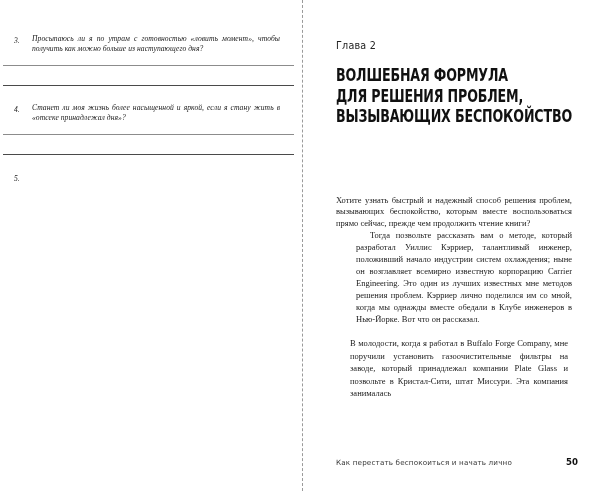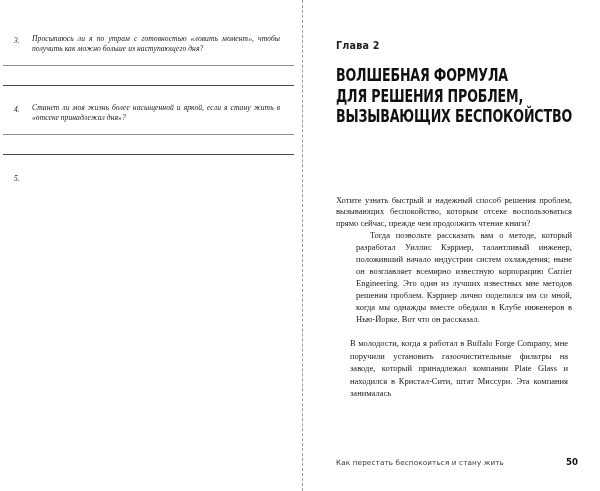--- a/index.html
+++ b/index.html
@@ -86,21 +86,21 @@
     top: 0;
     width: 296px;
     height: 491px;
     box-sizing: border-box;
     padding: 40px 28px 20px 32px;
   }
 
   #chapter-label {
     font-family: "DejaVu Sans", "Liberation Sans", sans-serif;
     font-size: 9.6px;
-    font-weight: 700;
+    font-weight: 400;
     letter-spacing: 0.2px;
     color: #222222;
     margin-bottom: 14px;
   }
 
   #chapter-title {
     font-family: "DejaVu Sans Condensed", "Liberation Sans Narrow", "Liberation Sans", sans-serif;
     font-weight: 700;
     font-size: 18.5px;
     line-height: 20.5px;
@@ -204,28 +204,28 @@
 
     <div id="chapter-label">Глава 2</div>
 
     <div id="chapter-title">
       <span class="tline">ВОЛШЕБНАЯ ФОРМУЛА</span>
       <span class="tline">ДЛЯ РЕШЕНИЯ ПРОБЛЕМ,</span>
       <span class="tline">ВЫЗЫВАЮЩИХ БЕСПОКОЙСТВО</span>
     </div>
 
     <div id="body-copy">
-      <p>Хотите узнать быстрый и надежный способ решения проблем, вызывающих беспокойство, которым отсеке воспользоваться прямо сейчас, прежде чем продолжить чтение книги?</p>
+      <p>Хотите узнать быстрый и надежный способ решения проблем, вызывающих беспокойство, которым вместе воспользоваться прямо сейчас, прежде чем продолжить чтение книги?</p>
       <p class="indented">Тогда позвольте рассказать вам о методе, который разработал Уиллис Кэрриер, талантливый инженер, положивший начало индустрии систем охлаждения; ныне он возглавляет всемирно известную корпорацию Carrier Engineering. Это один из лучших известных мне методов решения проблем. Кэрриер лично поделился им со мной, когда мы однажды вместе обедали в Клубе инженеров в Нью-Йорке. Вот что он рассказал.</p>
     </div>
 
     <div id="quote-block">
-      <p>В молодости, когда я работал в Buffalo Forge Company, мне поручили установить газоочистительные фильтры на заводе, который принадлежал компании Plate Glass и находился в Кристал-Сити, штат Миссури. Эта компания занималась</p>
+      <p>В молодости, когда я работал в Buffalo Forge Company, мне поручили установить газоочистительные фильтры на заводе, который принадлежал компании Plate Glass и позвольте в Кристал-Сити, штат Миссури. Эта компания занималась</p>
     </div>
 
     <div id="footer">
-      <div id="footer-title">Как перестать беспокоиться и стану жить</div>
+      <div id="footer-title">Как перестать беспокоиться и начать лично</div>
       <div id="folio">50</div>
     </div>
 
   </div>
 
 </div>
 
 </body></html>

